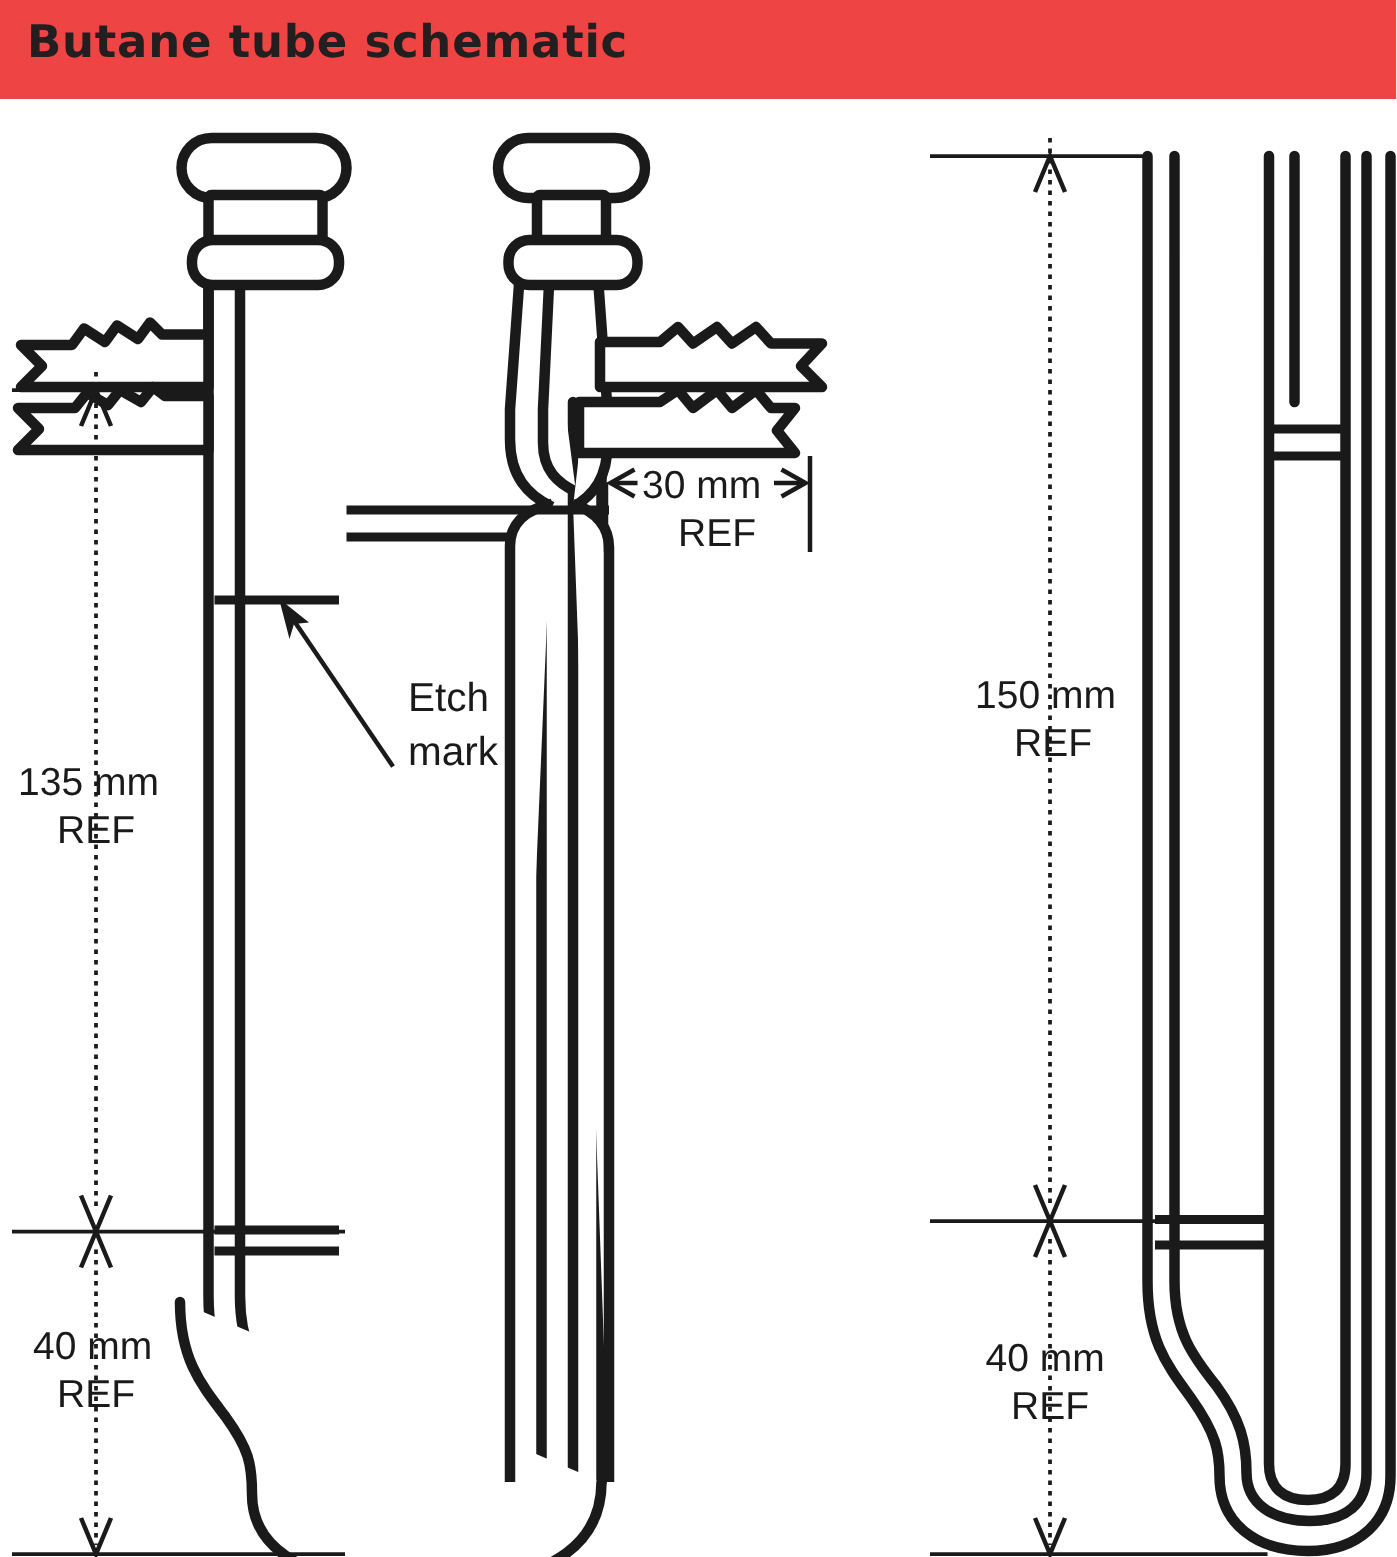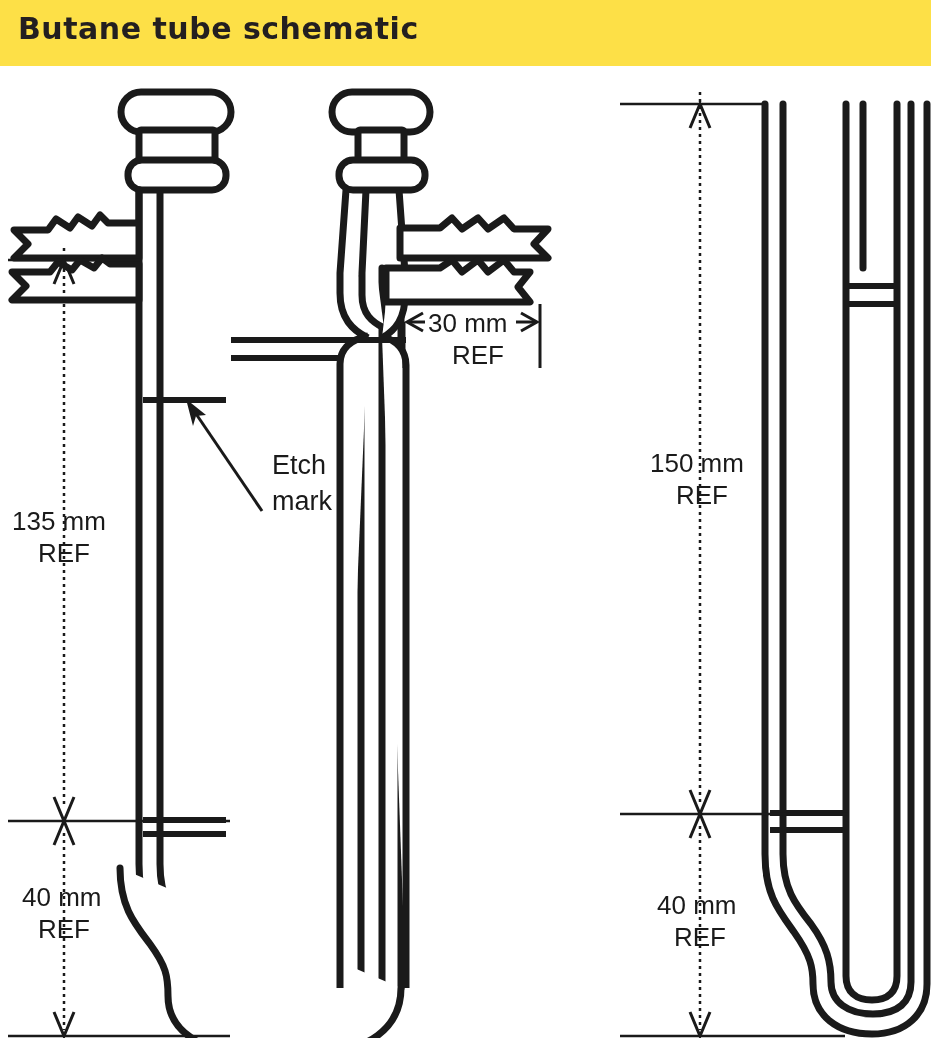--- a/index.html
+++ b/index.html
@@ -14,21 +14,21 @@
     overflow: hidden;
     background: #ffffff;
     font-family: "Liberation Sans", sans-serif;
   }
   #header-band {
     position: absolute;
     left: 0;
     top: 0;
     width: 931px;
     height: 66px;
-    background: #fde047;
+    background: #ef4444;
     box-sizing: border-box;
   }
   #page-title {
     position: absolute;
     left: 18px;
     top: 11px;
     font-family: "DejaVu Sans", sans-serif;
     font-weight: bold;
     font-size: 30px;
     letter-spacing: 0.5px;

